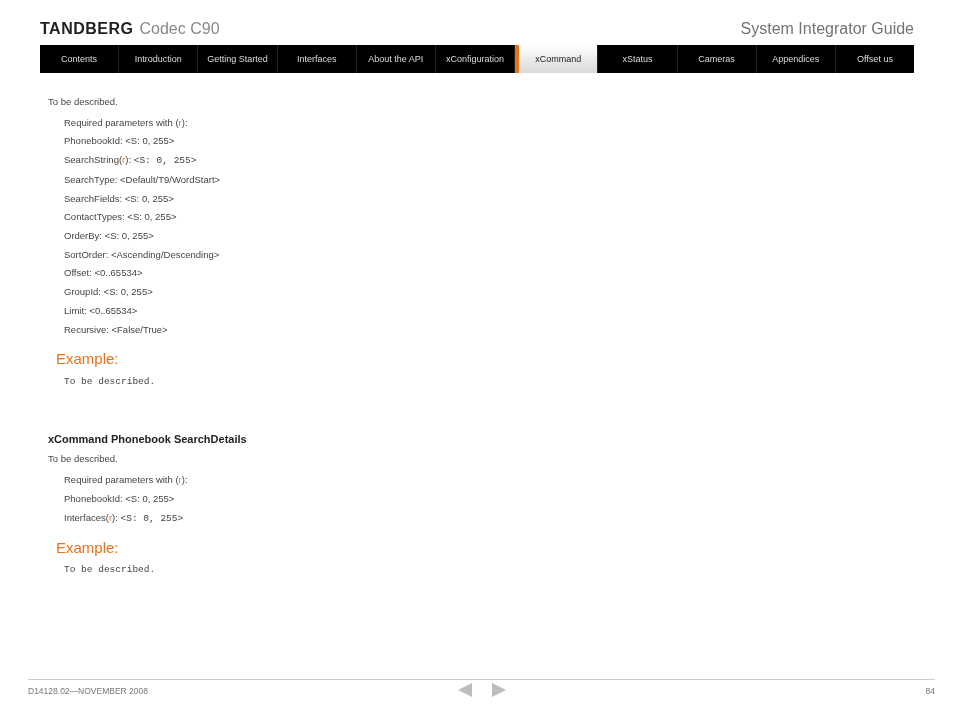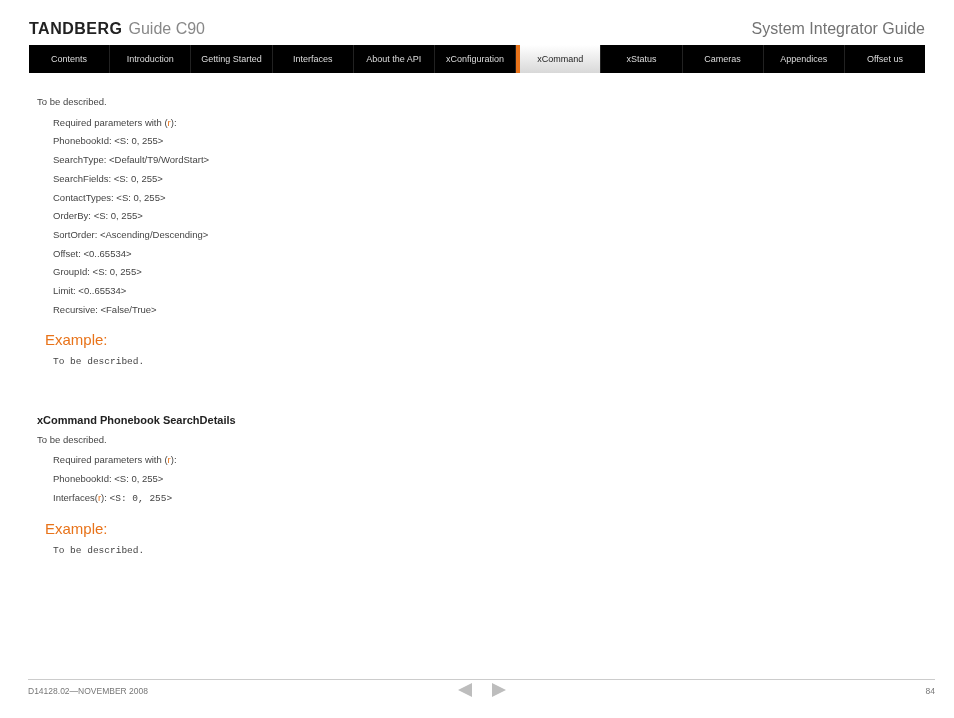--- a/index.html
+++ b/index.html
@@ -5,21 +5,21 @@
   * { box-sizing: border-box; margin: 0; padding: 0; }
   body {
     width: 954px;
     height: 718px;
     font-family: Arial, Helvetica, sans-serif;
     background: #fff;
     color: #333;
     position: relative;
   }
   .page {
-    padding: 0 29px;
+    padding: 0 40px;
   }
   .header {
     display: flex;
     justify-content: space-between;
     align-items: flex-end;
     padding: 20px 0 6px 0;
     border-bottom: 1px solid transparent;
   }
   .brand {
     display: flex;
@@ -125,21 +125,21 @@
     cursor: pointer;
   }
 </style>
 </head>
 <body>
 
 <div class="page">
   <div class="header">
     <div class="brand">
       <span class="brand-name">TANDBERG</span>
-      <span class="brand-product">Guide C90</span>
+      <span class="brand-product">Codec C90</span>
     </div>
     <div class="guide-title">System Integrator Guide</div>
   </div>
 
   <div class="navbar" id="navbar">
       <div class="nav-item">Contents</div>
       <div class="nav-item">Introduction</div>
       <div class="nav-item">Getting Started</div>
       <div class="nav-item">Interfaces</div>
       <div class="nav-item">About the API</div>
@@ -155,20 +155,21 @@
   <div class="content">
 
     <div>
       <div class="desc">To be described.</div>
       <div class="params">
         <div>
           <span>Required parameters with (</span><span class="orange">r</span><span>):</span>
         </div>
         <div id="params1">
             <div>PhonebookId: &lt;S: 0, 255&gt;</div>
+            <div><span>SearchString(</span><span class="orange">r</span><span>):  </span><span class="mono">&lt;S: 0, 255&gt;</span></div>
             <div>SearchType: &lt;Default/T9/WordStart&gt;</div>
             <div>SearchFields: &lt;S: 0, 255&gt;</div>
             <div>ContactTypes: &lt;S: 0, 255&gt;</div>
             <div>OrderBy: &lt;S: 0, 255&gt;</div>
             <div>SortOrder: &lt;Ascending/Descending&gt;</div>
             <div>Offset: &lt;0..65534&gt;</div>
             <div>GroupId: &lt;S: 0, 255&gt;</div>
             <div>Limit: &lt;0..65534&gt;</div>
             <div>Recursive: &lt;False/True&gt;</div>
           </div>

